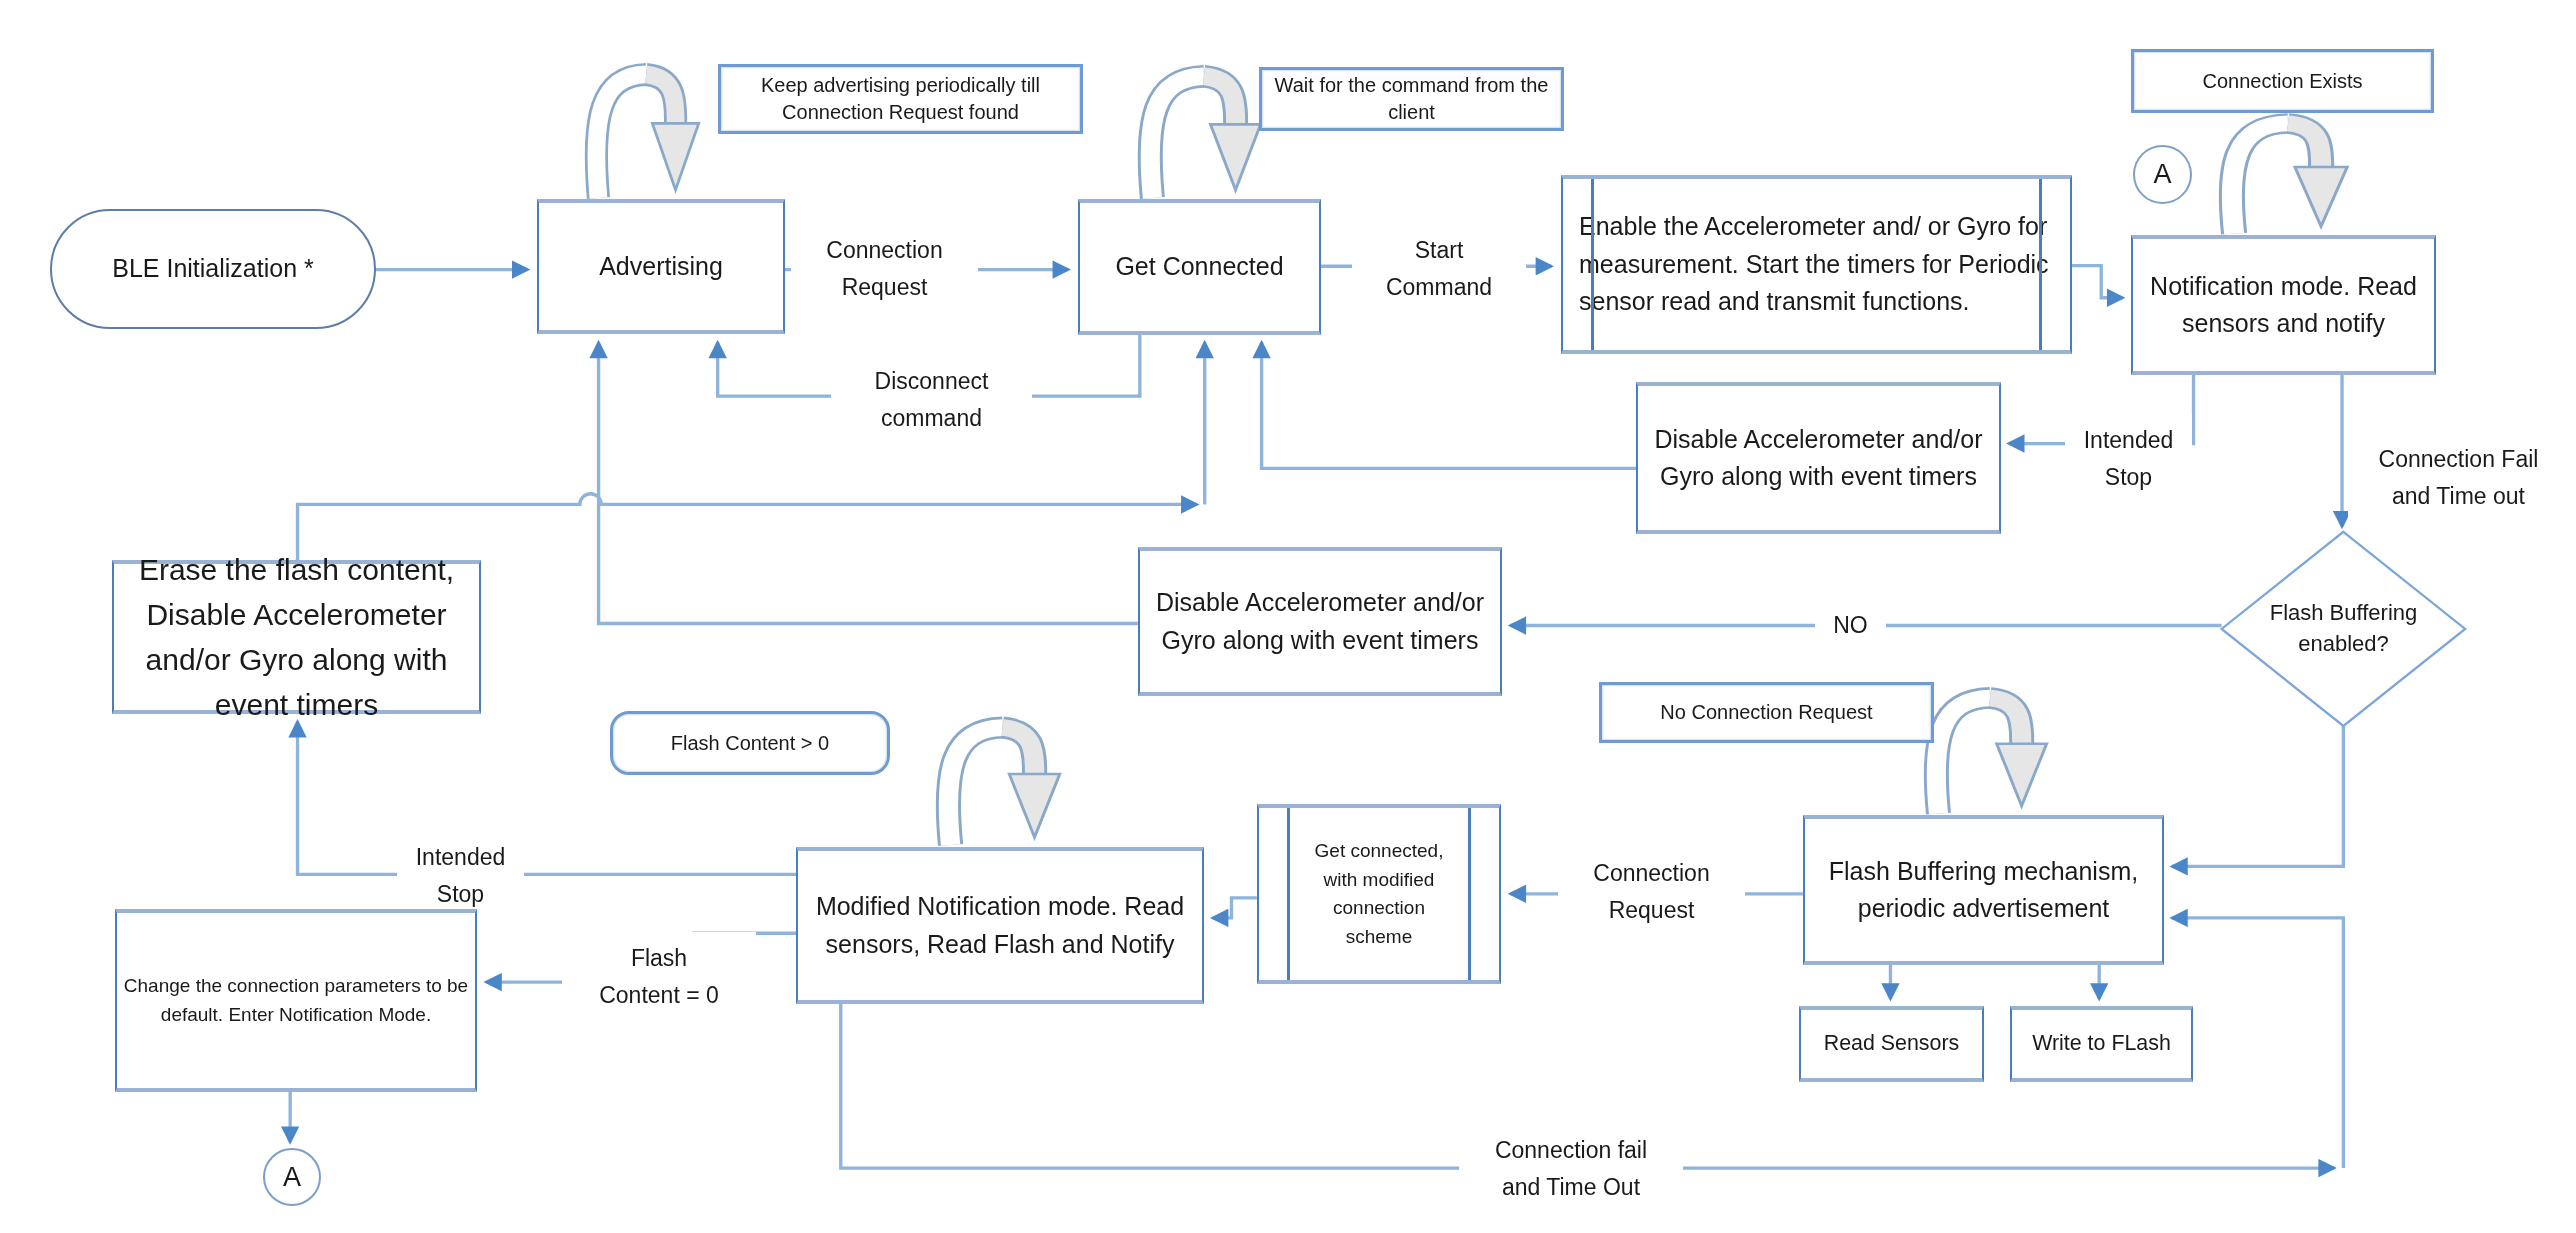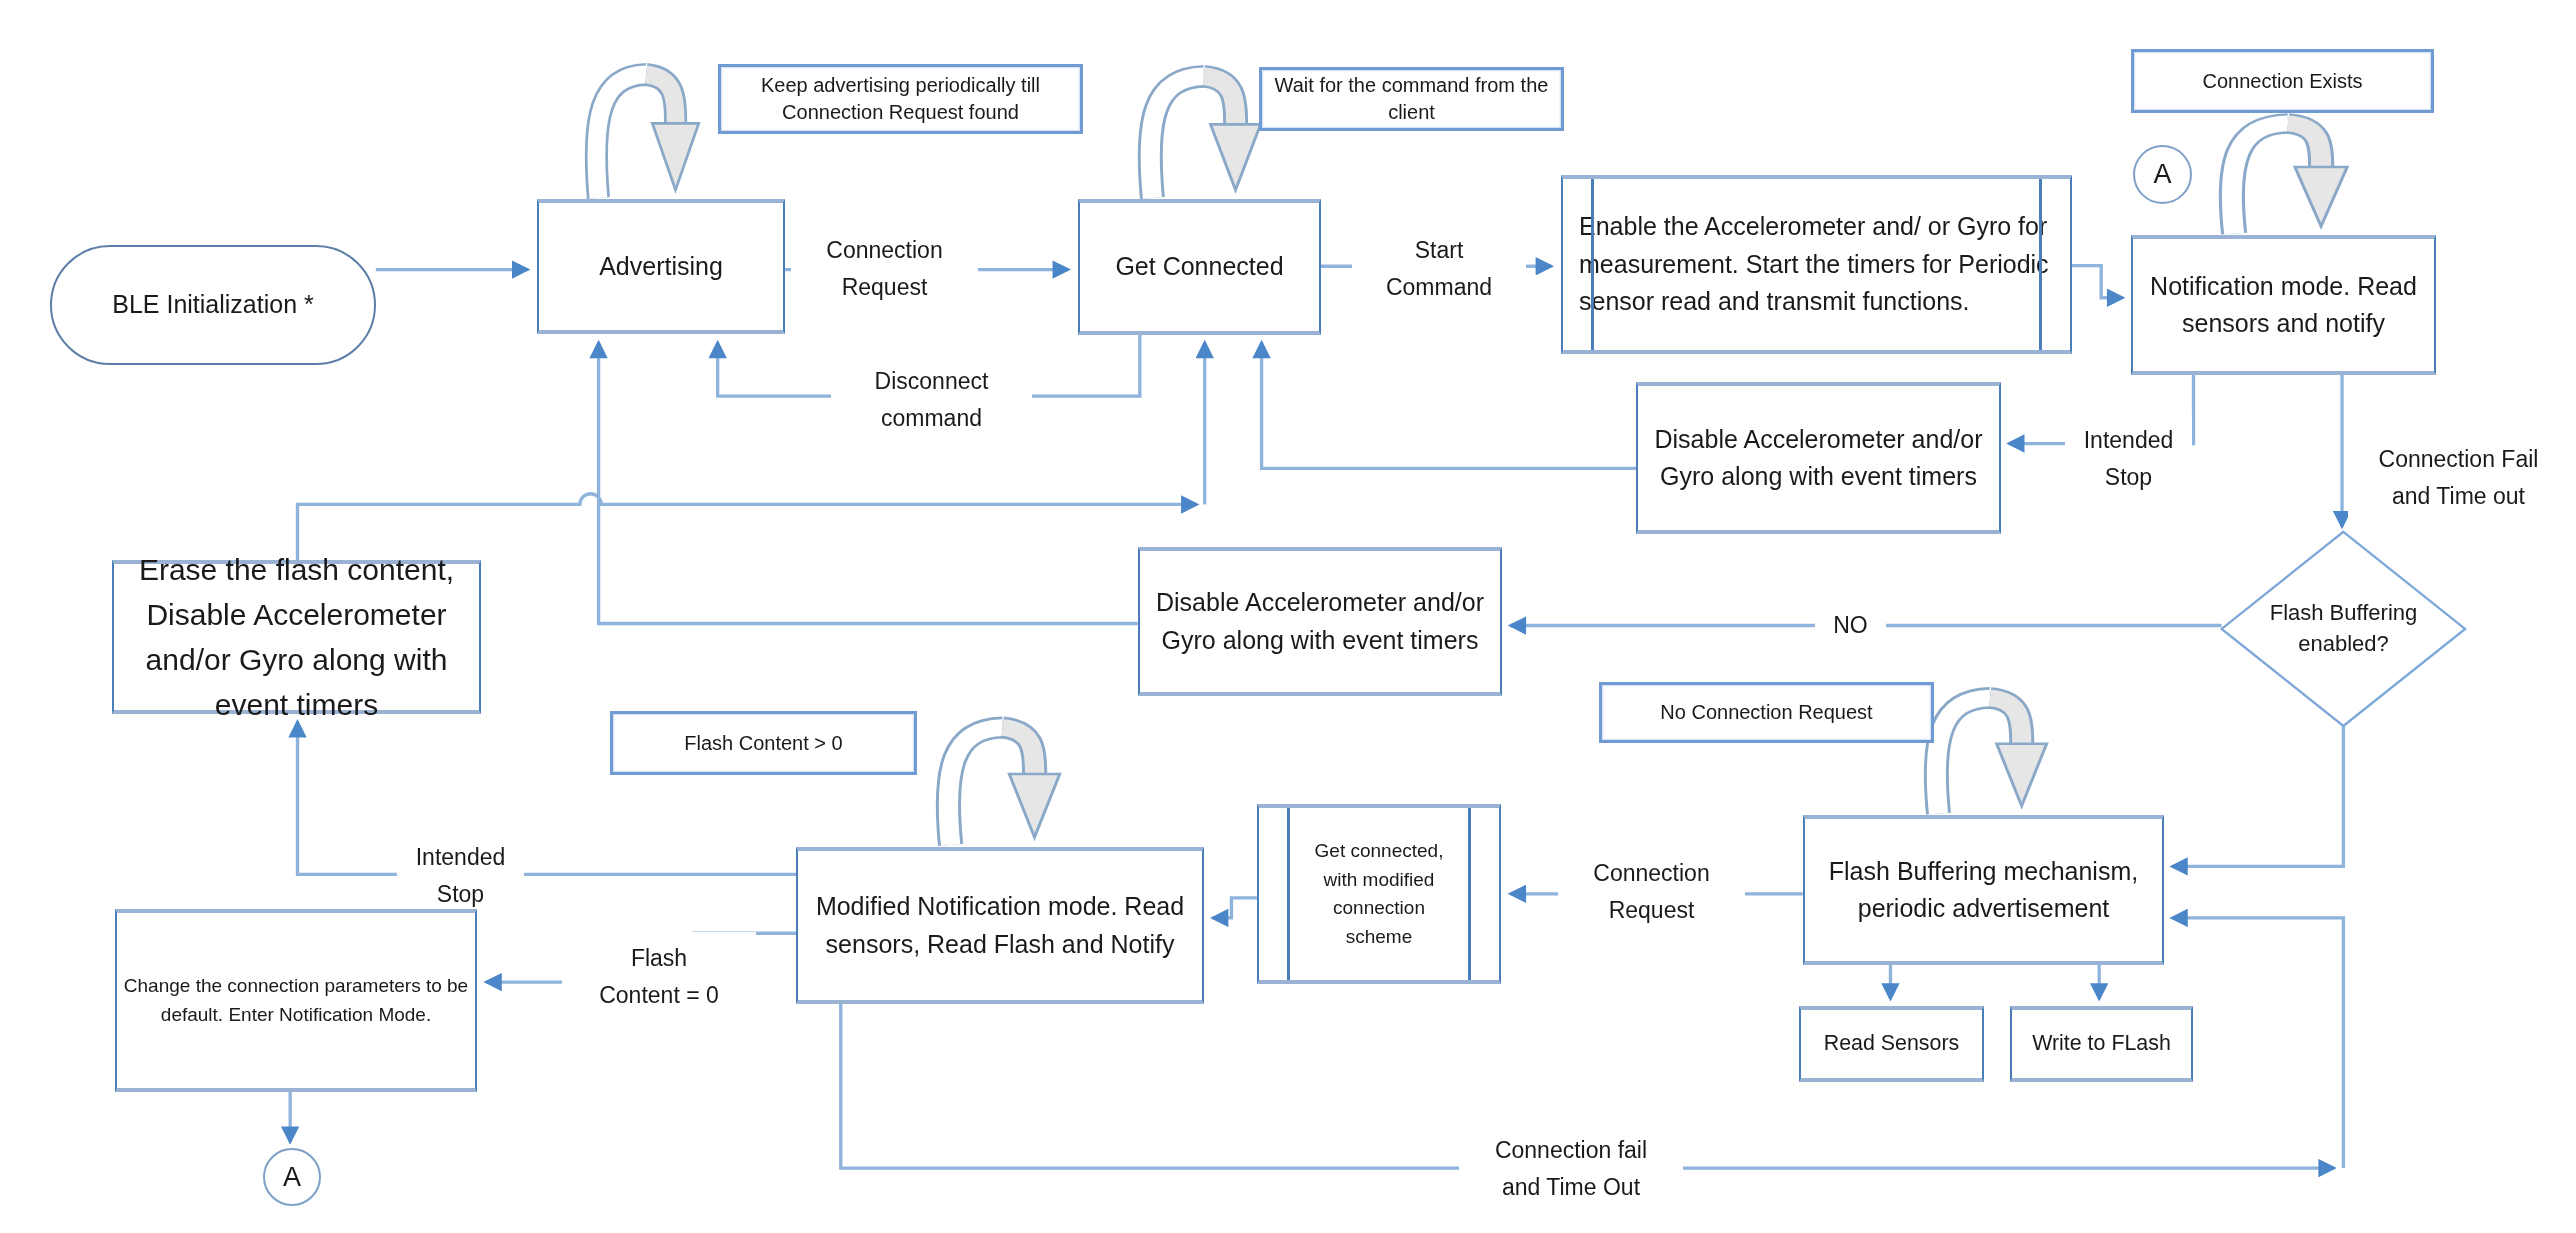--- a/index.html
+++ b/index.html
@@ -115,21 +115,21 @@
   <div class="elbl" style="left:1815px;top:604px;width:71px;height:43px;">NO</div>
   <div class="elbl" style="left:397px;top:832px;width:127px;height:88px;">Intended
 Stop</div>
   <div class="elbl" style="left:562px;top:932px;width:194px;height:90px;">Flash
 Content = 0</div>
   <div class="elbl" style="left:1558px;top:845px;width:187px;height:94px;">Connection
 Request</div>
   <div class="elbl" style="left:1459px;top:1123px;width:224px;height:92px;">Connection fail
 and Time Out</div>
 
-  <div class="node oval" style="left:50px;top:209px;width:326px;height:120px;margin-top:36px;">BLE Initialization *</div>
+  <div class="node oval" style="left:50px;top:209px;width:326px;height:120px;">BLE Initialization *</div>
   <div class="node" style="left:537px;top:199px;width:248px;height:135px;">Advertising</div>
   <div class="node" style="left:1078px;top:199px;width:243px;height:136px;">Get Connected</div>
   <div class="node dproc leftalign" style="left:1561px;top:175px;width:511px;height:179px;">
     <span class="sideline l"></span>
     <span class="sideline r"></span>
     <span>Enable the Accelerometer and/ or Gyro for measurement. Start the timers for Periodic sensor read and transmit functions.</span>
   </div>
   <div class="node" style="left:2131px;top:235px;width:305px;height:140px;">Notification mode. Read sensors and notify</div>
   <div class="node" style="left:1636px;top:382px;width:365px;height:152px;">Disable Accelerometer and/or Gyro along with event timers</div>
   <div class="node" style="left:1138px;top:547px;width:364px;height:149px;">Disable Accelerometer and/or Gyro along with event timers</div>
@@ -147,16 +147,16 @@
 
   <div class="dtext" style="left:2243px;top:589px;width:201px;height:80px;">Flash Buffering enabled?</div>
 
   <div class="circleA" style="left:2133px;top:145px;width:55px;height:55px;">A</div>
   <div class="circleA" style="left:263px;top:1148px;width:54px;height:54px;">A</div>
 
   <div class="note" style="left:718px;top:64px;width:365px;height:70px;">Keep advertising periodically till Connection Request found</div>
   <div class="note" style="left:1259px;top:67px;width:305px;height:64px;">Wait for the command from the client</div>
   <div class="note" style="left:2131px;top:49px;width:303px;height:64px;">Connection Exists</div>
   <div class="note" style="left:1599px;top:682px;width:335px;height:61px;">No Connection Request</div>
-  <div class="note" style="left:610px;top:711px;width:307px;height:64px;">Flash Content &gt; 0</div>
+  <div class="note" style="left:610px;top:711px;width:280px;height:64px;border-radius:19px;">Flash Content &gt; 0</div>
 
 </div>
 
 
 </body></html>

